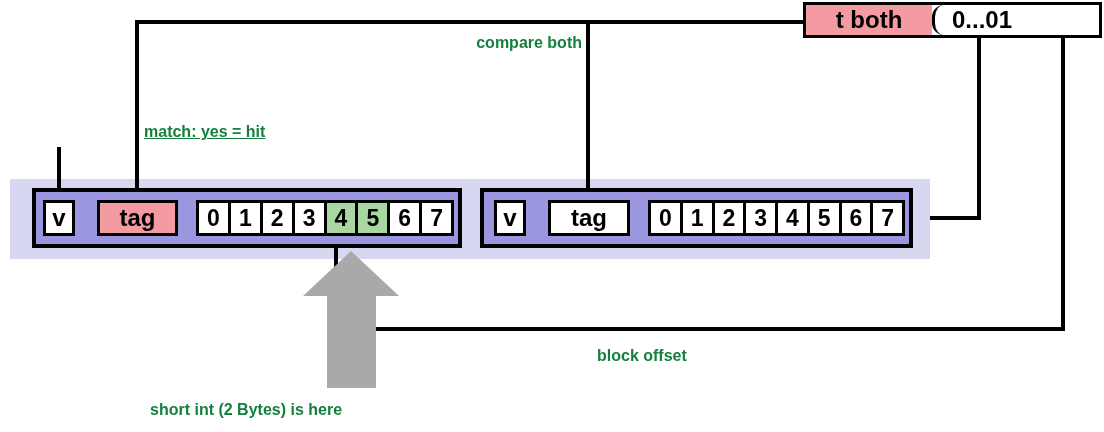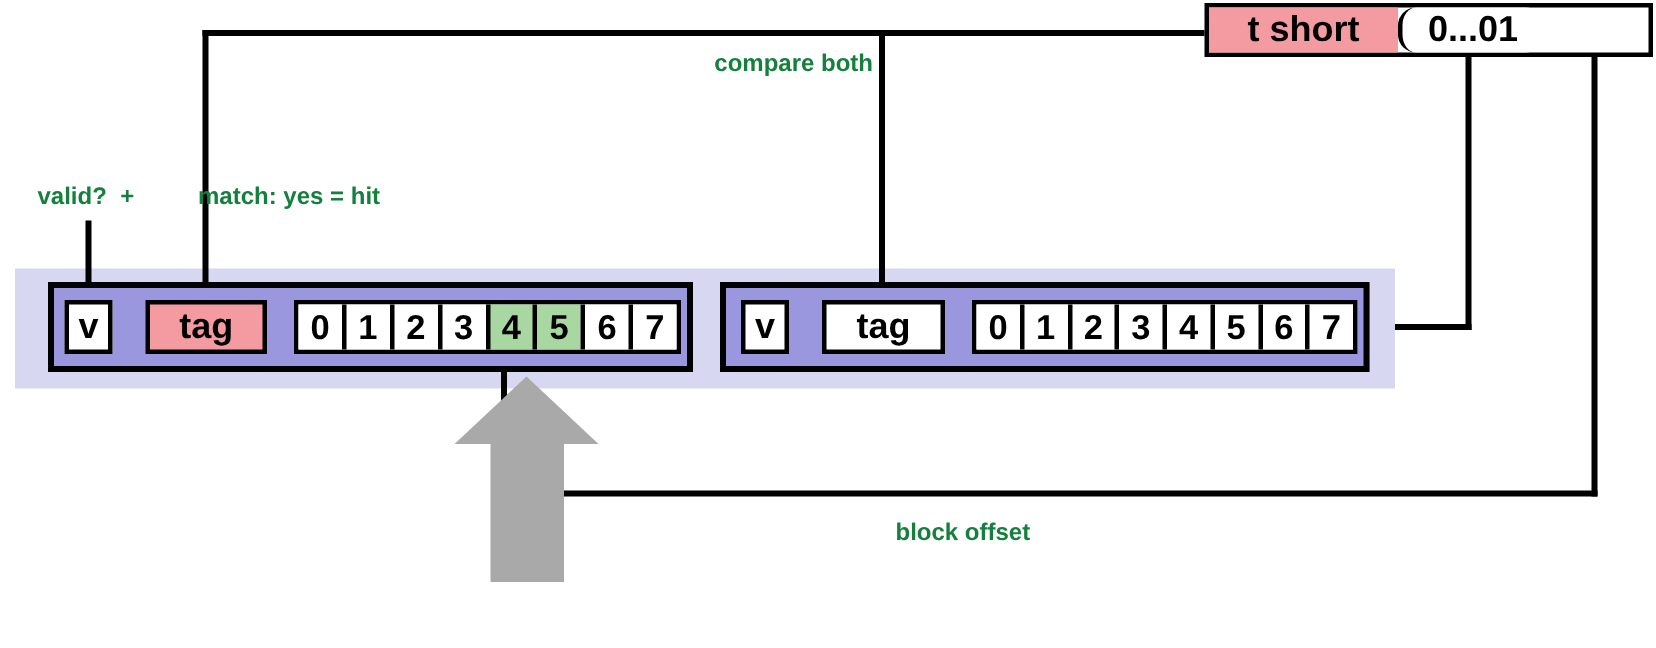--- a/index.html
+++ b/index.html
@@ -134,26 +134,26 @@
     <div class="cell">1</div>
     <div class="cell">2</div>
     <div class="cell">3</div>
     <div class="cell">4</div>
     <div class="cell">5</div>
     <div class="cell">6</div>
     <div class="cell">7</div>
   </div>
 
   <div class="abs addr" style="left:803px; top:2px; width:299px; height:36px;">
-    <div class="addr-field pink" style="width:126px;">t short</div>
+    <div class="addr-field pink" style="width:126px;">t both</div>
     <div class="addr-field" style="width:94px;border-radius:12px;">0...01</div>
   </div>
 
   <svg class="arrow-layer" width="1104" height="432" viewBox="0 0 1104 432">
     <polygon points="351,251 399,296 376,296 376,388 327,388 327,296 303,296" fill="#a9a9a9"></polygon>
   </svg>
 
   <div class="label right" style="left:380px; top:29px; width:202px;">compare both</div>
-  <div class="label" style="left:25px; top:118px;">valid?  +</div>
-  <div class="label" style="left:132px; top:118px;">match: yes = hit</div>
+  <div class="label" style="left:144px; top:118px;text-decoration:underline;">match: yes = hit</div>
   <div class="label center" style="left:597px; top:342px; width:200px;">block offset</div>
+  <div class="label center" style="left:150px; top:396px; width:400px;">short int (2 Bytes) is here</div>
 
 </div>
 
 </body></html>

